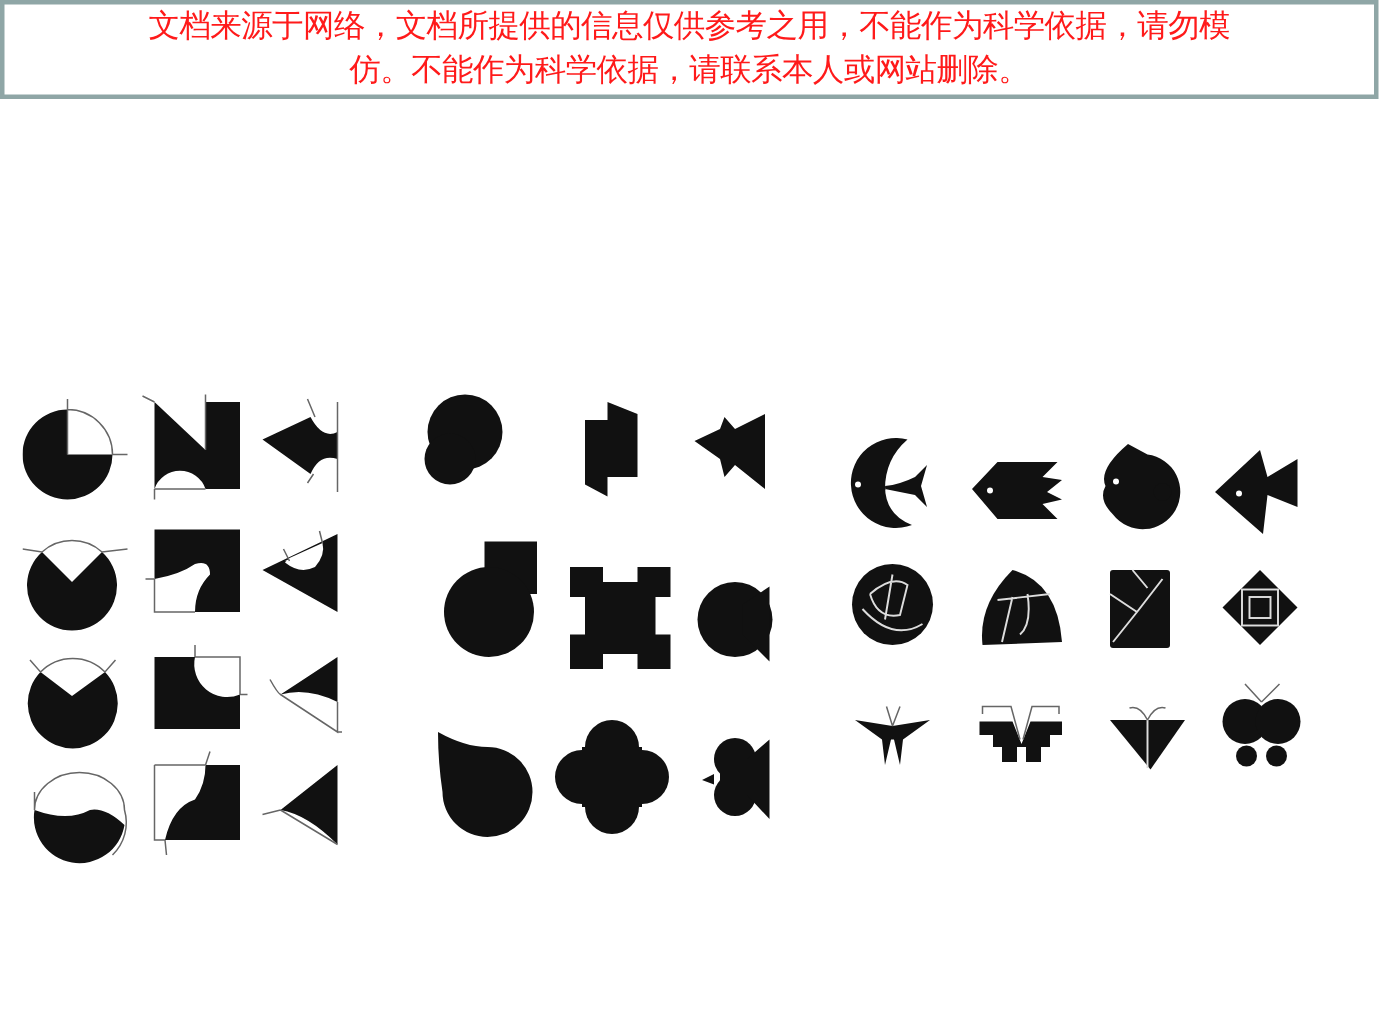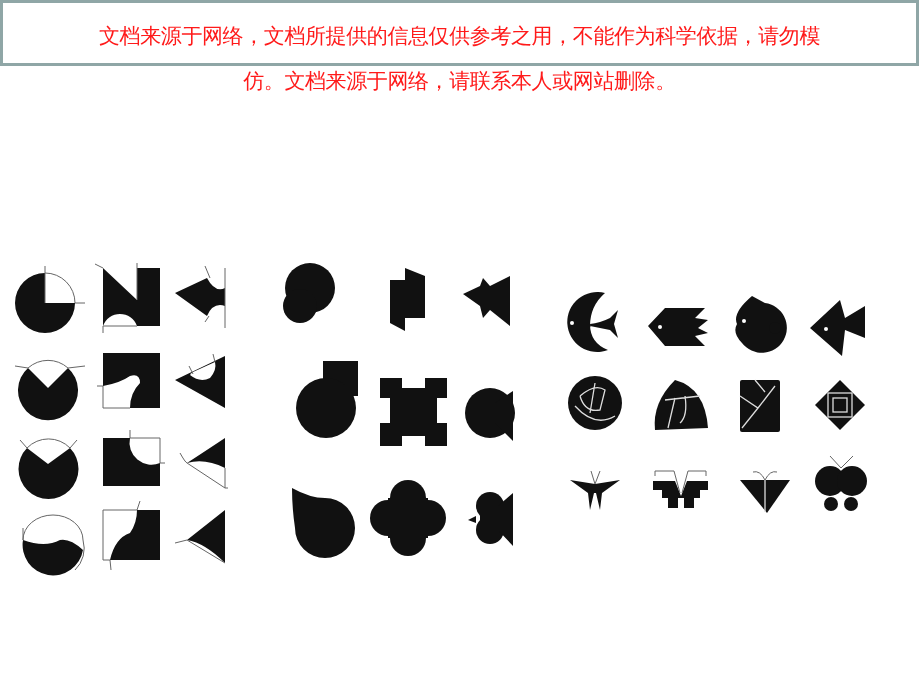--- a/index.html
+++ b/index.html
@@ -1,33 +1,33 @@
 <!DOCTYPE html>
 <html><head>
 <meta charset="utf-8">
 <style>
   html, body { margin:0; padding:0; }
   body { width:920px; height:690px; background:#ffffff; position:relative; overflow:hidden;
          font-family:"DejaVu Sans", sans-serif; }
   .notice { position:absolute; left:0; top:0; width:913px; height:60px;
             border:3px solid #8fa6a6; background:#fff; box-sizing:content-box; }
-  .notice p { margin:16px; color:#ff1a1a; font-size:21px; line-height:29px; text-align:center;
-              font-family:Liberation Sans, sans-serif; letter-spacing:-0.4px; }
+  .notice p { margin:0; color:#ff1a1a; font-size:21px; line-height:29px; text-align:center;
+              font-family:Liberation Mono, monospace; letter-spacing:-0.4px; }
   .notice p.l1 { padding-top:2px; }
   svg.fig { position:absolute; }
   .ink { fill:#111; }
   .guide { fill:none; stroke:#666; stroke-width:1; }
   .wline { fill:none; stroke:#ddd; stroke-width:1.3; }
 </style>
 </head>
 <body>
 
 <div class="notice">
   <p class="l1">文档来源于网络，文档所提供的信息仅供参考之用，不能作为科学依据，请勿模</p>
-  <p>仿。文档来源于网络，请联系本人或网站删除。</p>
+  <p>仿。不能作为科学依据，请联系本人或网站删除。</p>
 </div>
 
 <svg class="fig" style="left:15px;top:258px" width="240" height="320" viewBox="0 0 240 320">
 
   <g>
     <path class="ink" d="M30 45 L30 15 A30 30 0 1 0 60 45 Z"></path>
     <path class="guide" d="M30 8 L30 45 M30 15 A30 30 0 0 1 60 45 L70 45"></path>
   </g>
   <g>
     <path class="ink" d="M88 10 L122 42 L122 10 L145 10 L145 68 L122 68 A18 18 0 0 0 88 68 Z"></path>

